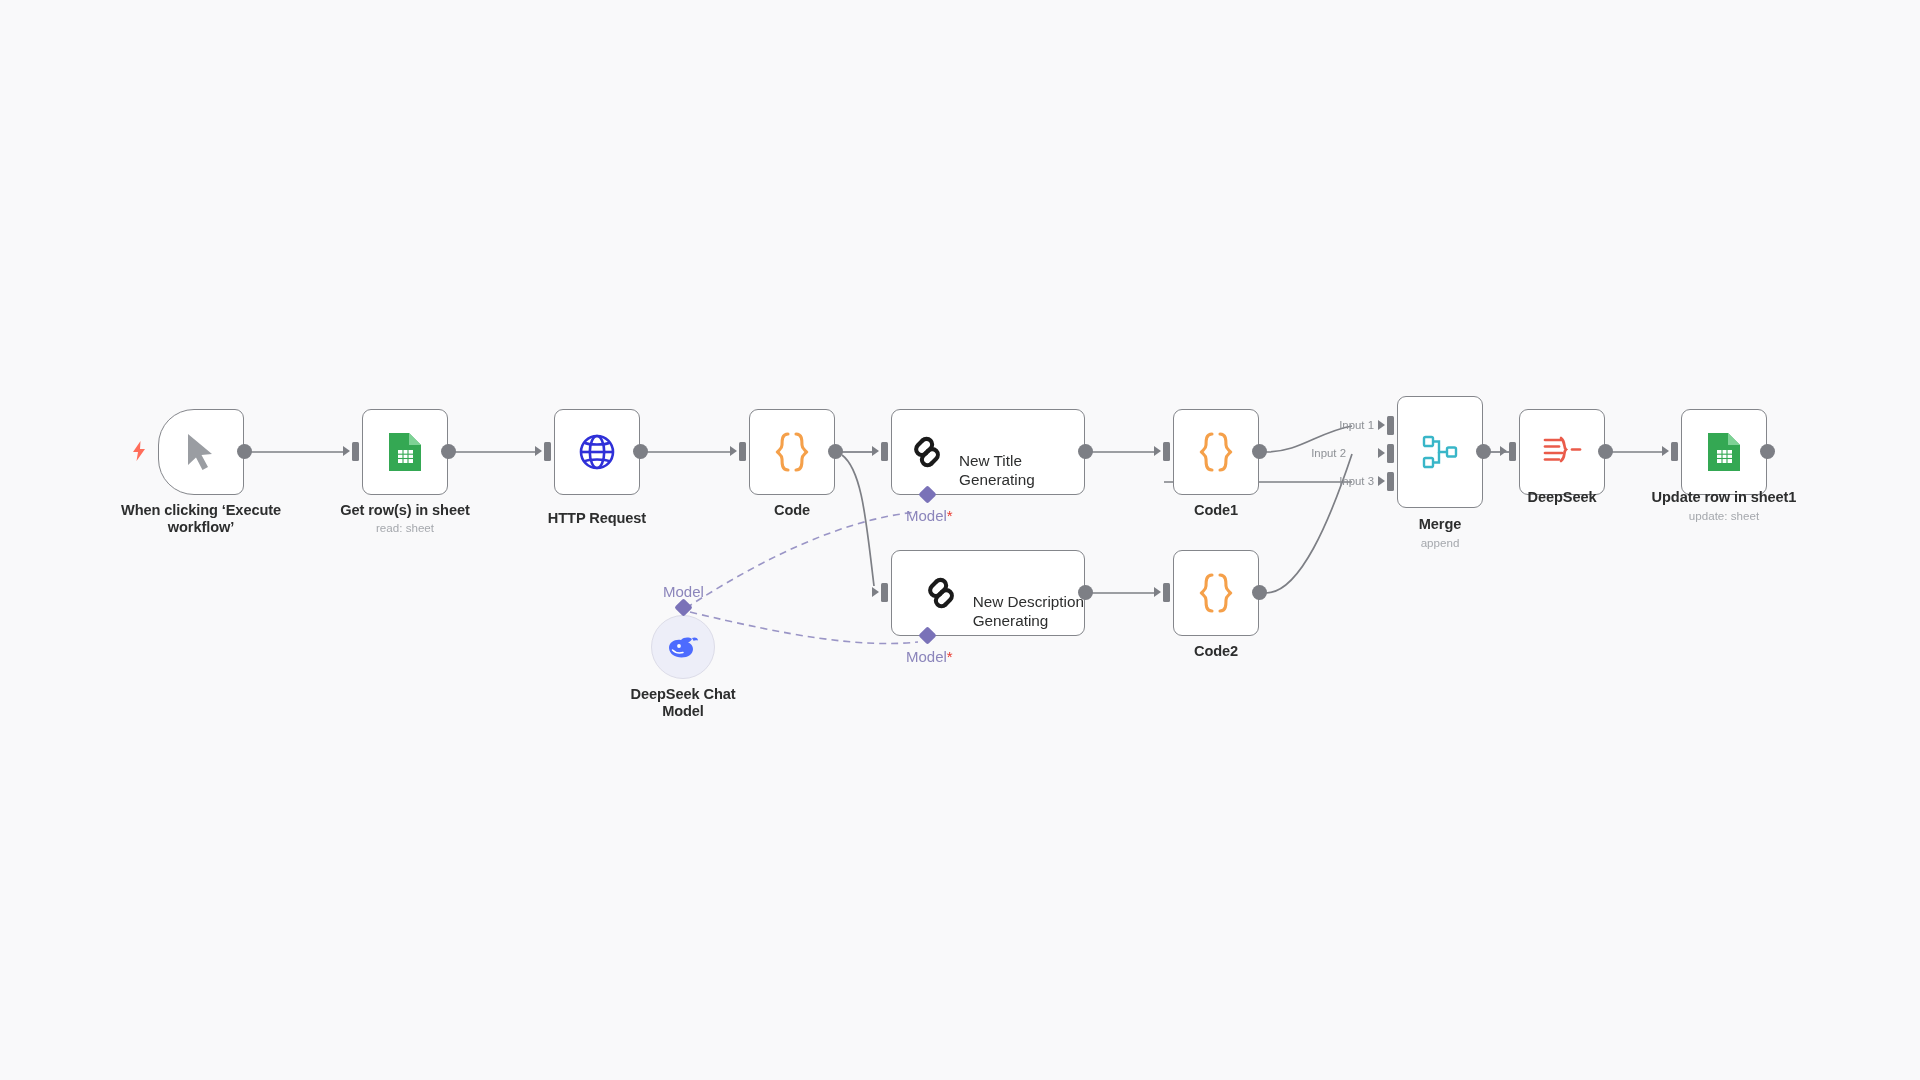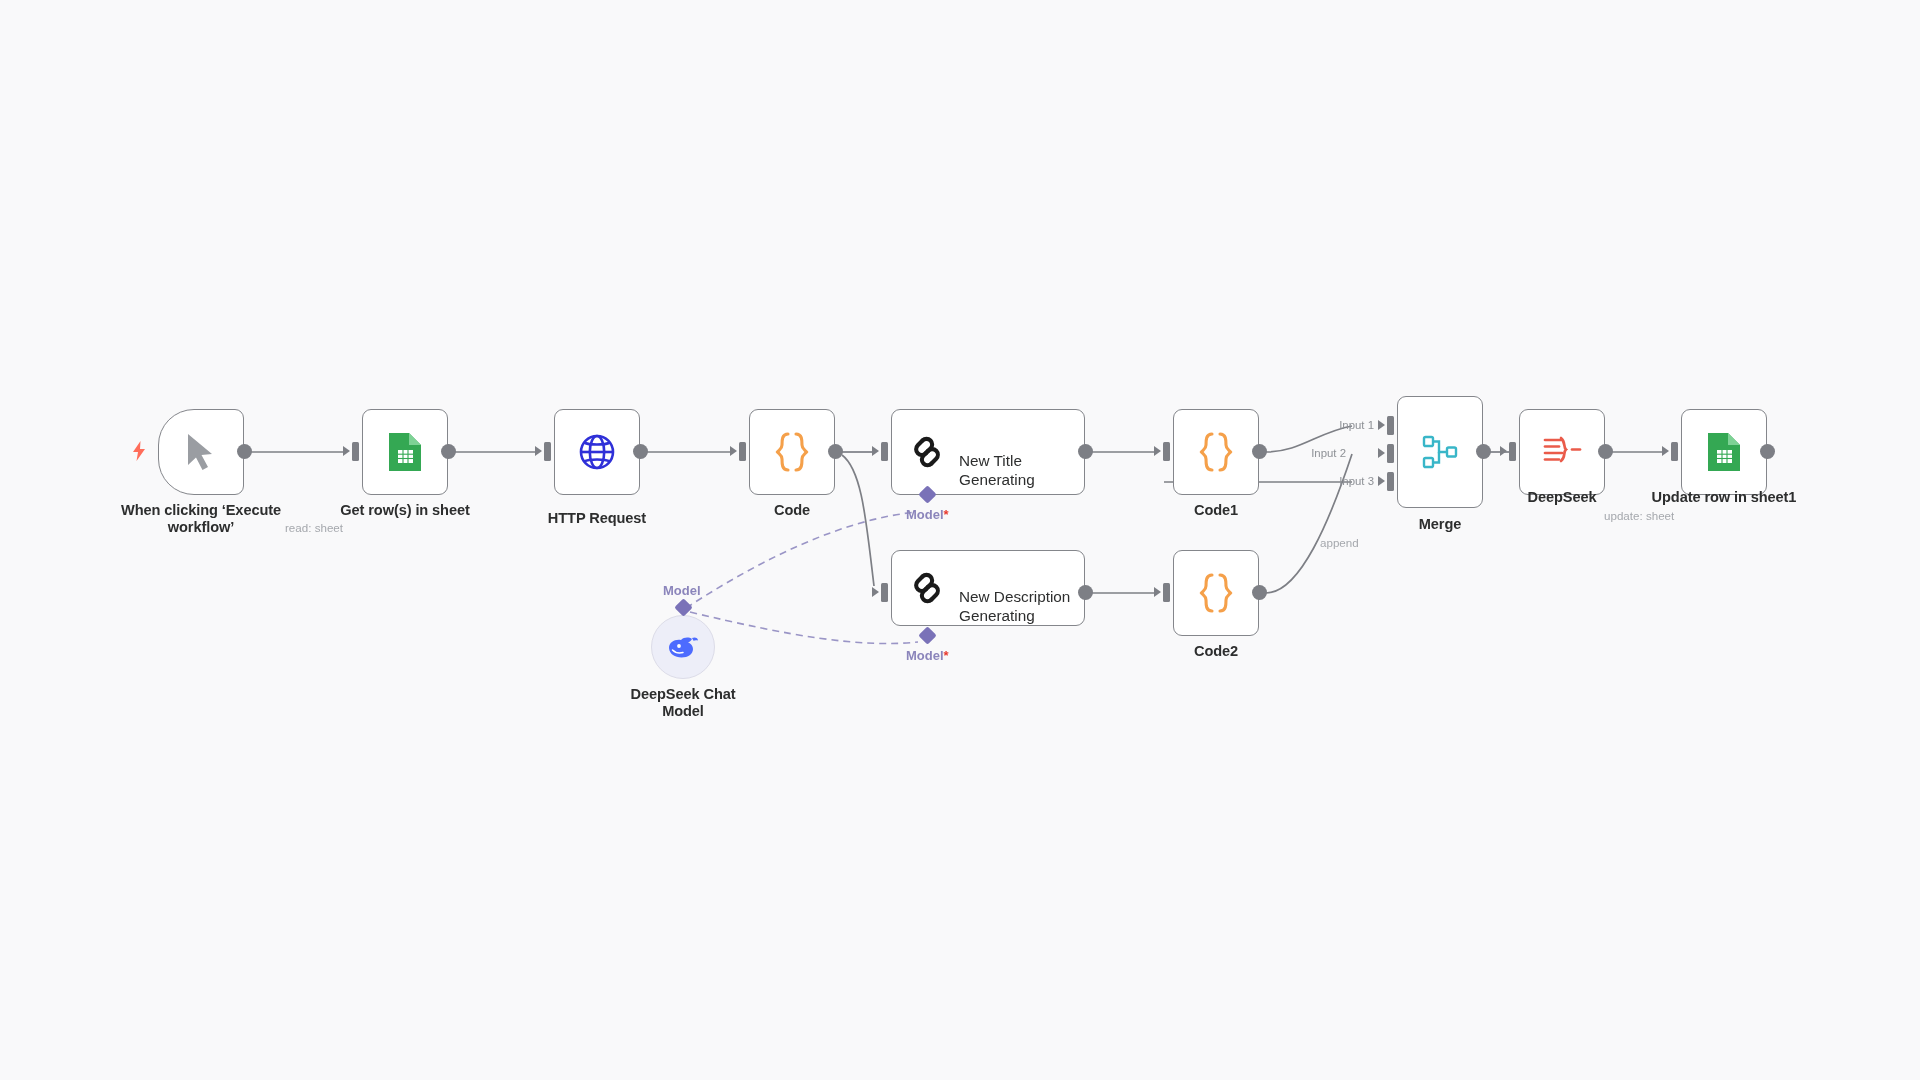--- a/index.html
+++ b/index.html
@@ -46,20 +46,21 @@
     text-align: center;
     font-size: 14.6px;
     font-weight: 600;
     color: #2d2e2e;
     line-height: 1.17;
     letter-spacing: -0.1px;
     white-space: pre-line;
   }
   .node-sublabel {
     position: absolute;
+    text-align: center;
     font-size: 11.6px;
     font-weight: 400;
     color: #a5a8ad;
     line-height: 1.2;
   }
   .chain-title {
     font-size: 15.3px;
     font-weight: 400;
     color: #2d2e2e;
     line-height: 1.25;
@@ -88,24 +89,23 @@
   }
   .diamond {
     position: absolute;
     width: 13px; height: 13px;
     background: #7a72b8;
     transform: rotate(45deg);
     border-radius: 2px;
   }
   .sub-port-label {
     position: absolute;
-    font-size: 13px;
+    font-size: 15px;
     color: #8b85bb;
     white-space: nowrap;
-    font-weight: bold;
   }
   .sub-port-label .req { color: #e8392e; }
   .input-label {
     position: absolute;
     font-size: 11.4px;
     color: #8e9196;
     white-space: nowrap;
     text-align: right;
   }
   .round-node {
@@ -249,21 +249,21 @@
 Generating</span>
   </div>
   <div class="port-in-arrow" style="left:872px; top:446px;"></div>
   <div class="port-in" style="left:881px; top:442px;"></div>
   <div class="port-out" style="left:1078px; top:444px;"></div>
   <div class="diamond" style="left:921px; top:488px;"></div>
   <div class="sub-port-label" style="left:906px; top:507px;">
     <span>Model</span><span class="req">*</span>
   </div>
 
-  <div class="node wide" style="left:891px; top:550px; width:194px; height:76px;">
+  <div class="node wide" style="left:891px; top:550px; width:194px; height:86px;justify-content:flex-end;">
     <span>
       <svg width="36" height="36" viewBox="0 0 36 36">
         <g fill="none" stroke="#1a1a1a" stroke-width="4.1" stroke-linecap="round">
           <path d="M13.5 6.5 A 5.6 5.6 0 0 1 21.5 14.5 L 16.8 19.2"></path>
           <path d="M22.5 29.5 A 5.6 5.6 0 0 1 14.5 21.5 L 19.2 16.8"></path>
           <path d="M13.5 6.5 L 8.8 11.2 A 5.6 5.6 0 0 0 16.8 19.2"></path>
           <path d="M22.5 29.5 L 27.2 24.8 A 5.6 5.6 0 0 0 19.2 16.8"></path>
         </g>
       </svg>
     </span>

